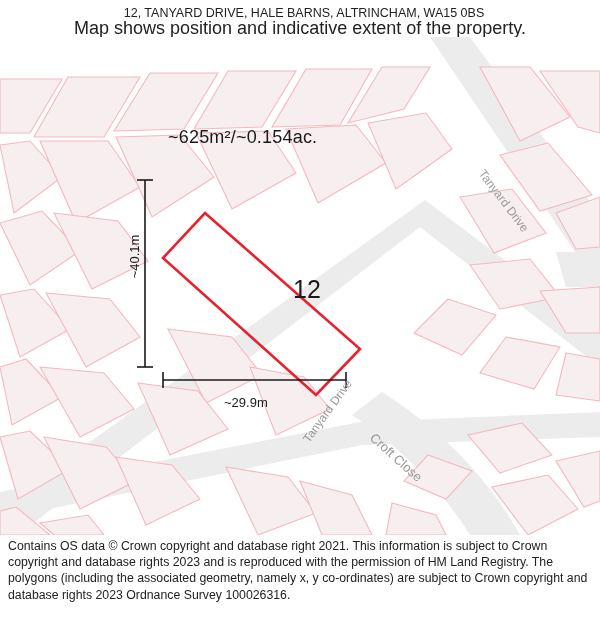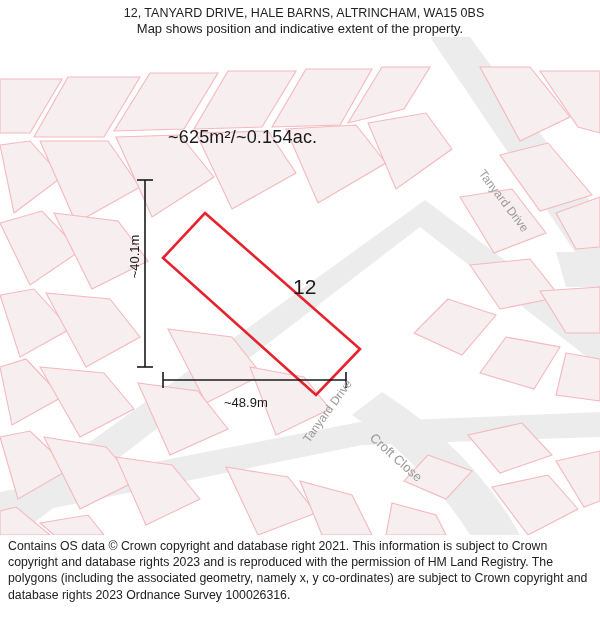--- a/index.html
+++ b/index.html
@@ -30,21 +30,21 @@
     padding-top: 6px;
     box-sizing: border-box;
   }
   .header .title {
     font-size: 12.5px;
     color: #222;
     line-height: 15px;
     padding-left: 8px;
   }
   .header .subtitle {
-    font-size: 13px;
+    font-size: 18px;
     color: #222;
     line-height: 15px;
   }
   
   .map {
     position: absolute;
     top: 37px;
     left: 0;
     width: 600px;
     height: 498px;
@@ -66,21 +66,21 @@
     left: 168px;
     top: 90px;
     font-size: 18px;
     color: #1a1a1a;
     letter-spacing: 0.2px;
   }
   .plot-number {
     position: absolute;
     left: 293px;
     top: 238px;
-    font-size: 21px;
+    font-size: 25px;
     color: #1a1a1a;
   }
   .dim-v-label {
     position: absolute;
     left: 113px;
     top: 212px;
     font-size: 13px;
     color: #1a1a1a;
     transform: rotate(-90deg);
     transform-origin: 50% 50%;
@@ -204,21 +204,21 @@
         <line x1="137" y1="330" x2="153" y2="330"></line>
         <line x1="163" y1="343" x2="346" y2="343"></line>
         <line x1="163" y1="335" x2="163" y2="351"></line>
         <line x1="346" y1="335" x2="346" y2="351"></line>
       </g>
     </svg>
 
     <div class="area-label">~625m²/~0.154ac.</div>
     <div class="plot-number">12</div>
     <div class="dim-v-label">~40.1m</div>
-    <div class="dim-h-label">~48.9m</div>
+    <div class="dim-h-label">~29.9m</div>
 
     <div class="map-label" style="left:487px; top:130px; transform: rotate(53deg);">Tanyard Drive</div>
 
     <div class="map-label" style="left:300px; top:400px; transform: rotate(-54deg);">Tanyard Drive</div>
 
     <div class="map-label" style="left:377px; top:393px; transform: rotate(42deg); font-size:13px;">Croft Close</div>
   </div>
 
   <div class="footer">Contains OS data © Crown copyright and database right 2021. This information is subject to Crown copyright and database rights 2023 and is reproduced with the permission of HM Land Registry. The polygons (including the associated geometry, namely x, y co-ordinates) are subject to Crown copyright and database rights 2023 Ordnance Survey 100026316.</div>
 

